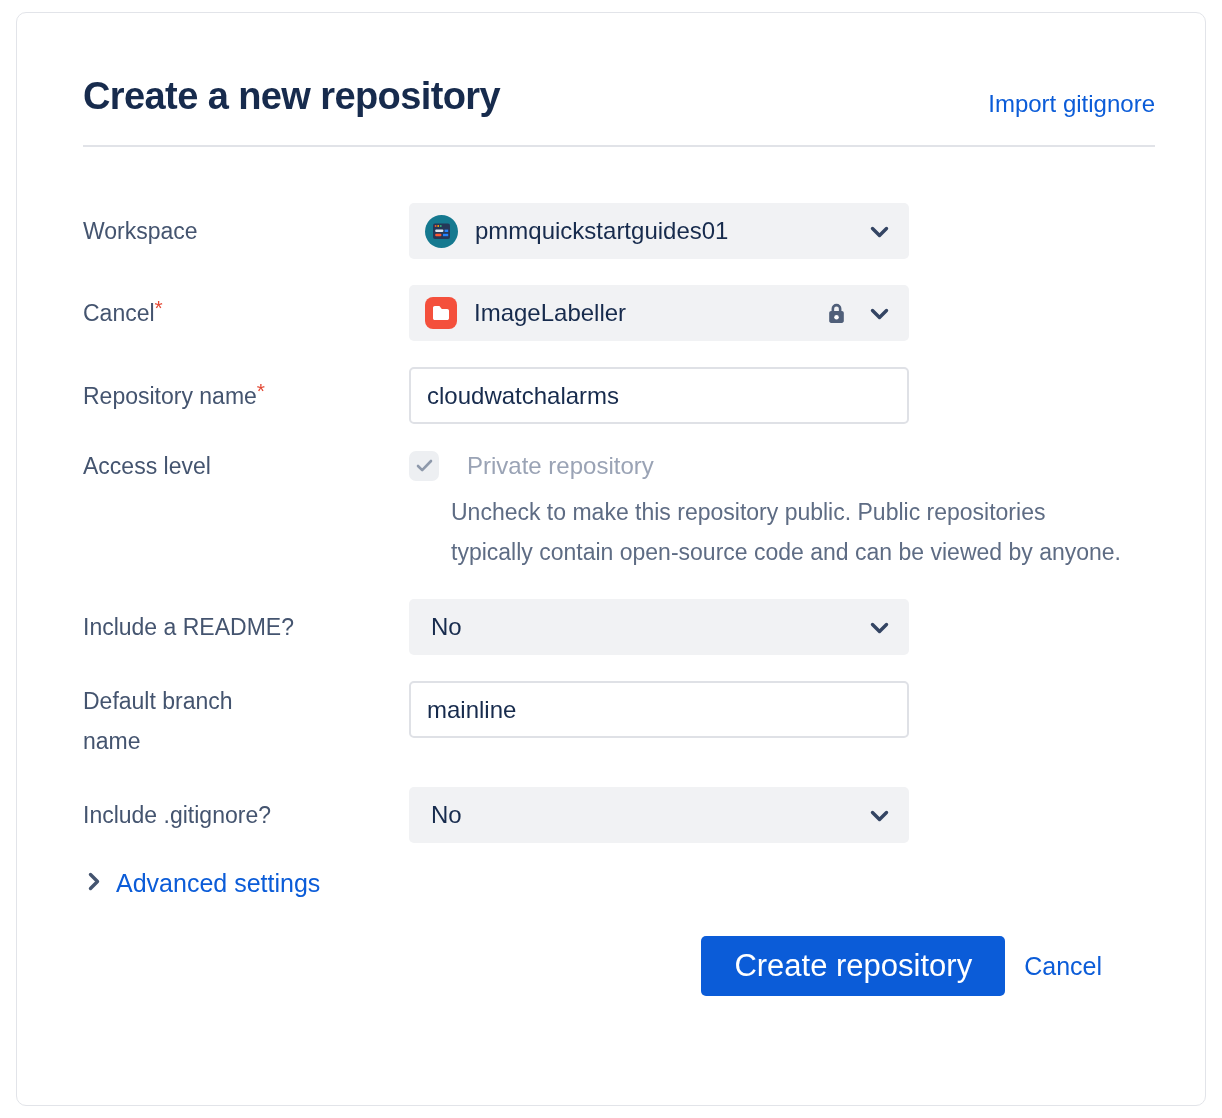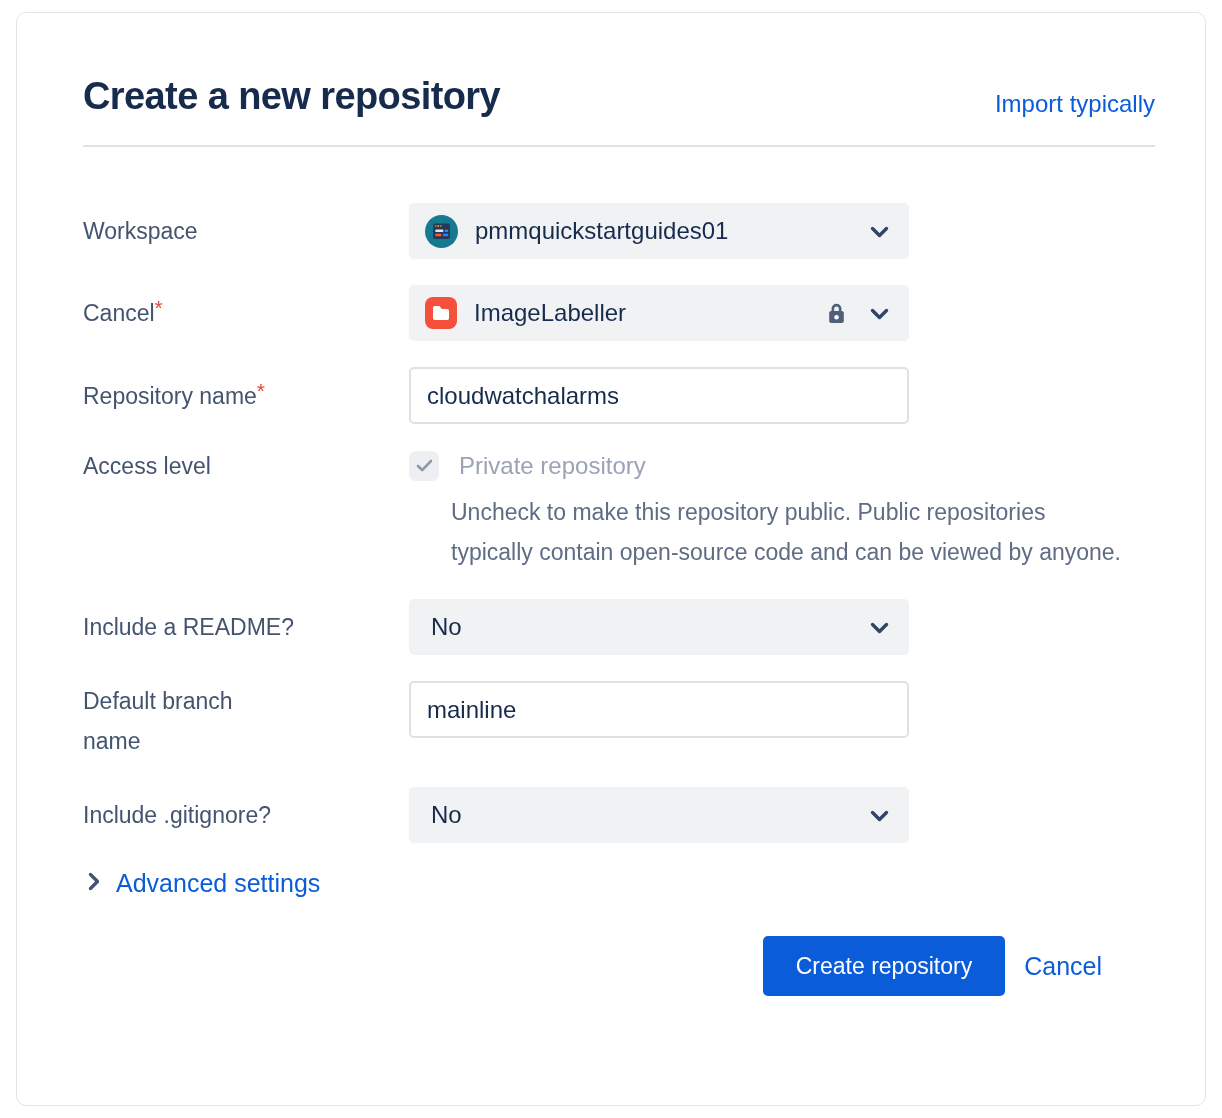--- a/index.html
+++ b/index.html
@@ -85,21 +85,21 @@
     border-radius: 5px;
     font-size: 24px;
     color: var(--value_text, #172B4D);
     padding: 0 16px;
     font-family: Liberation Sans, sans-serif;
     outline: none;
   }
   
   .row.access { align-items: start; margin-bottom: 27px; }
   .row.access .label { line-height: 32px; }
-  .checkbox-line { display: flex; align-items: center; gap: 20px; min-height: 32px; }
+  .checkbox-line { display: flex; align-items: center; gap: 28px; min-height: 32px; }
   .checkbox {
     width: 30px; height: 30px;
     border-radius: 7px;
     background: var(--checkbox_bg, #EDEFF2);
     display: flex; align-items: center; justify-content: center;
     flex: 0 0 auto;
   }
   .checkbox-label { font-size: 24px; color: var(--disabled_text, #9AA3B5); }
   .help {
     margin-left: 42px;
@@ -130,41 +130,41 @@
     align-items: center;
     gap: 19px;
     margin-top: 38px;
     padding-right: 53px;
   }
   .btn-primary {
     height: 60px;
     padding: 0 33px;
     background: var(--accent, #0B5CD8);
     color: #ffffff;
-    font-size: 23px;
+    font-size: 31px;
     font-family: "Liberation Sans", sans-serif;
     border: none;
     border-radius: 5px;
     cursor: pointer;
   }
   .cancel-link {
     font-size: 25px;
     color: var(--accent, #0B5CD8);
     text-decoration: none;
     cursor: pointer;
   }
 </style>
 </head>
 <body>
 
 <div class="card">
 
   <div class="header">
     <h1 class="page-title">Create a new repository</h1>
-    <a class="import-link">Import typically</a>
+    <a class="import-link">Import gitignore</a>
   </div>
   <hr class="divider">
 
   <div class="form">
 
     <div class="row">
       <div class="label"><span>Workspace</span></div>
       <div class="select">
         <span class="leading-icon">
           <svg width="33" height="33" viewBox="0 0 33 33">

